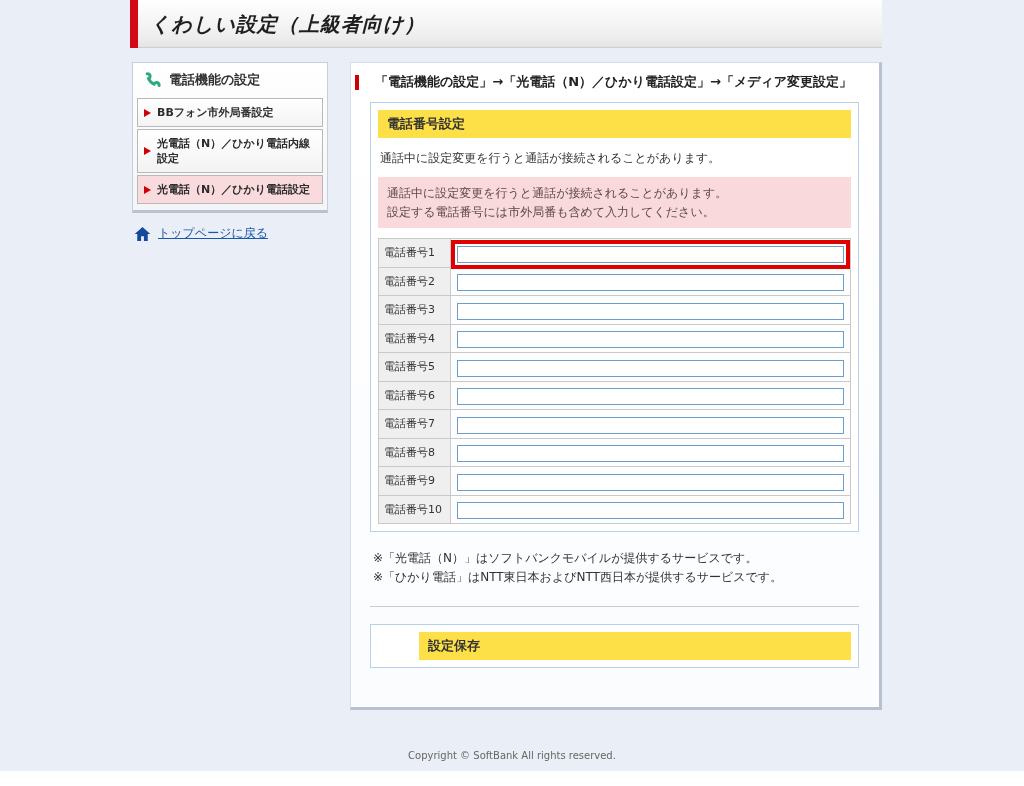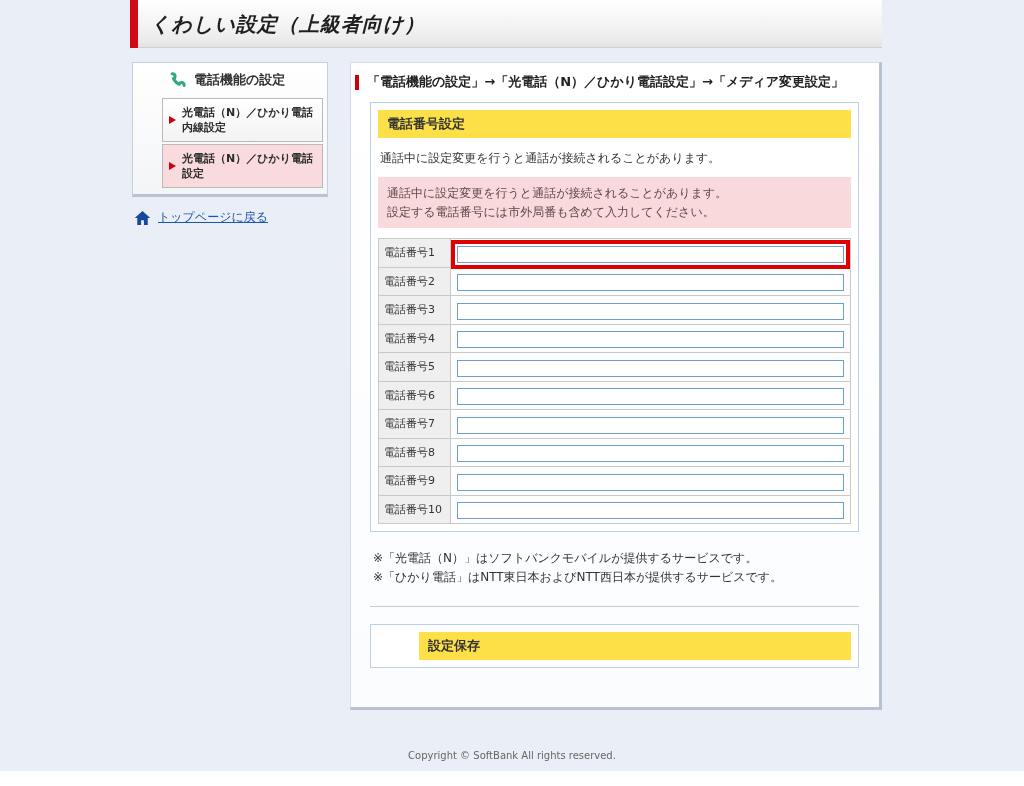--- a/index.html
+++ b/index.html
@@ -29,21 +29,20 @@
 
   
   .sidebar {
     position:absolute; left:132px; top:62px; width:196px;
   }
   .sidebar-panel {
     background:linear-gradient(#ffffff, #f4f5f7);
     border:1px solid #c9cfd9;
     border-bottom:3px solid #b9c3cf;
     padding-bottom:6px;
-    padding-left:25px;
   }
   .sidebar-head {
     display:flex; align-items:center; gap:8px;
     padding:8px 10px 7px 10px;
     font-size:13px; font-weight:bold; color:#333;
   }
   .sidebar-list { margin:0 4px; }
   .sidebar-item {
     display:flex; align-items:center; gap:6px;
     border:1px solid #b9b9bc;
@@ -73,21 +72,21 @@
 
   
   .main {
     position:absolute; left:350px; top:62px; width:532px; height:648px;
     background:linear-gradient(#ffffff, #fbfcfe);
     border:1px solid #d8dde5;
     border-right:3px solid #b6c2cf;
     border-bottom:3px solid #b6c2cf;
   }
   .breadcrumb {
-    display:flex; align-items:center; gap:8px;
+    display:flex; align-items:center; gap:16px;
     padding:10px 6px 0 4px;
   }
   .breadcrumb .red-tick {
     width:4px; height:15px; background:#cc0008; flex:0 0 auto;
   }
   .breadcrumb-text { font-size:13px; font-weight:bold; color:#222; }
 
   .bordered-box {
     margin:11px 20px 0 19px;
     background:#fff;
@@ -173,20 +172,24 @@
       <span class="icon">
         <svg width="18" height="18" viewBox="0 0 24 24">
           <path d="M5.5 3.5 C8.5 3.5 9.5 5 9.5 7.2 C9.5 8.7 8.6 9.7 7.4 10.2 C8.9 13.7 11.3 16.1 14.8 17.4 C15.3 16.2 16.4 15.3 17.9 15.3 C20.1 15.3 21.5 16.8 21.5 19.3" fill="none" stroke="#2fa883" stroke-width="4" stroke-linecap="round"></path>
         </svg>
       </span>
       <span>電話機能の設定</span>
     </div>
     <div class="sidebar-list">
       <div class="sidebar-item">
         <span class="tri"></span>
+        <span>BBフォン市外局番設定</span>
+      </div>
+      <div class="sidebar-item">
+        <span class="tri"></span>
         <span>光電話（N）／ひかり電話内線設定</span>
       </div>
       <div class="sidebar-item active">
         <span class="tri"></span>
         <span>光電話（N）／ひかり電話設定</span>
       </div>
     </div>
   </div>
   <div class="home-row">
     <span class="icon">

